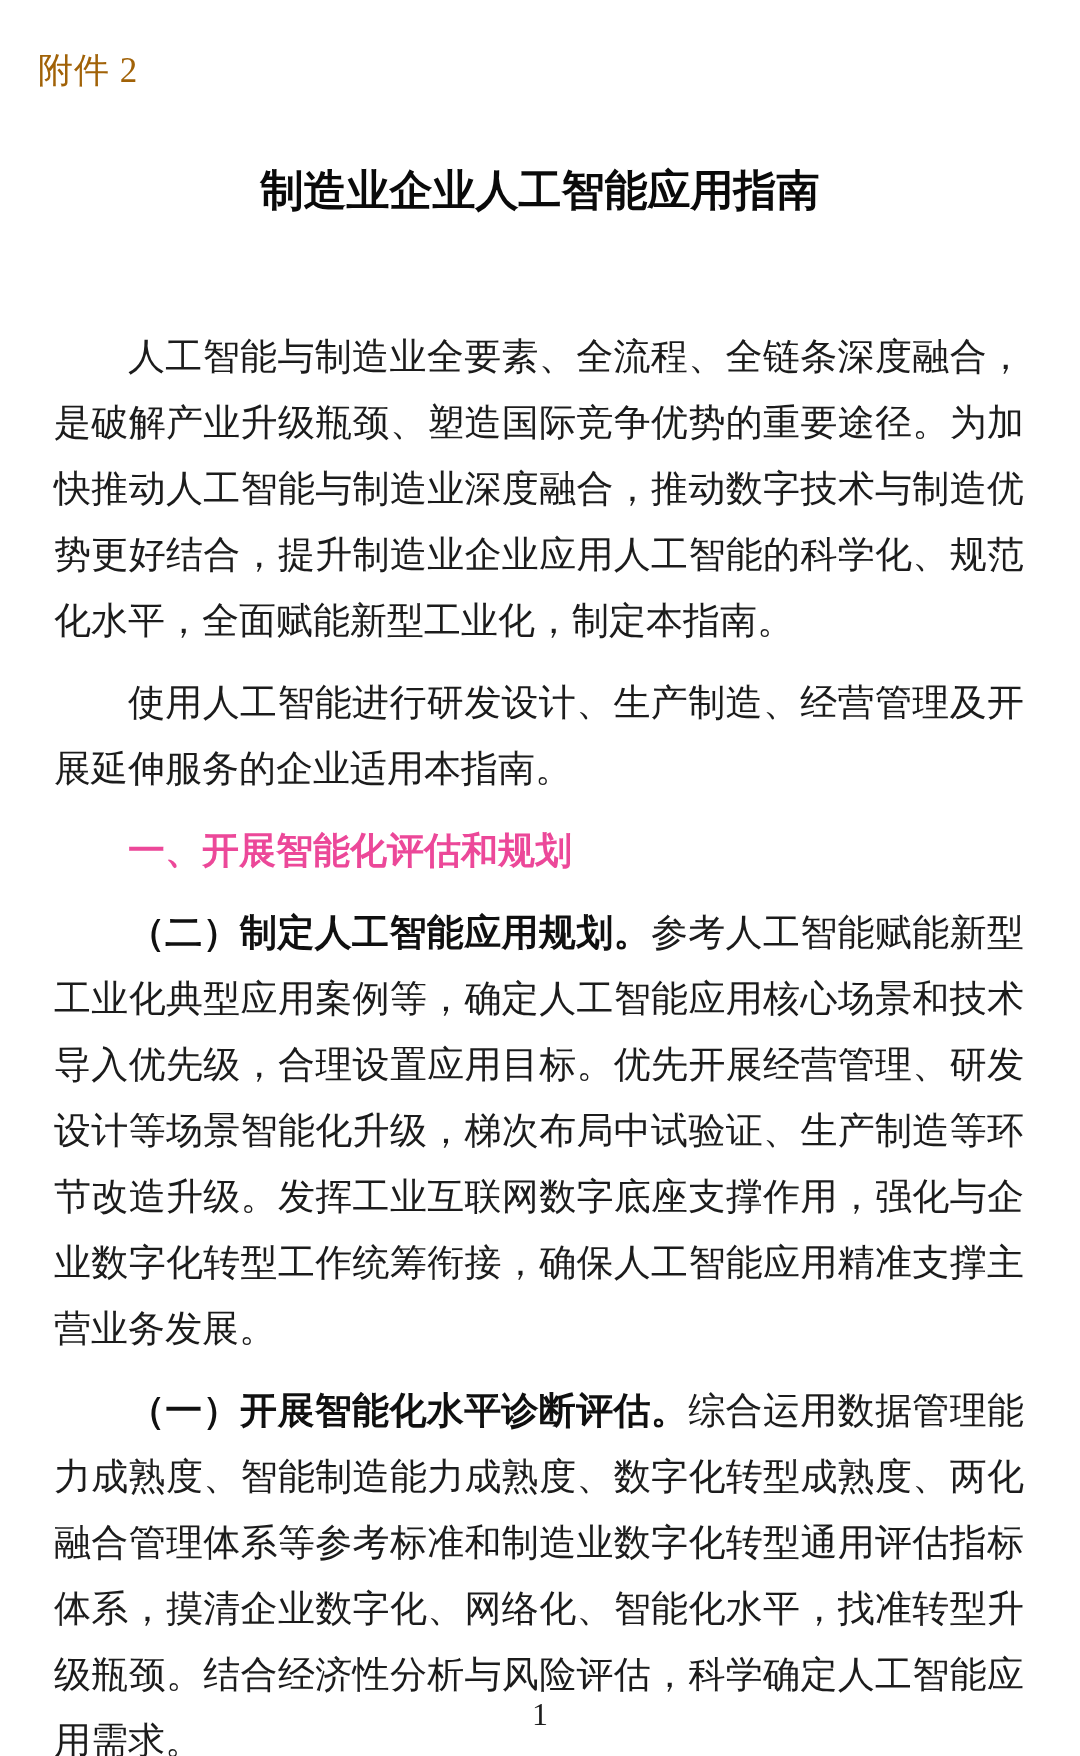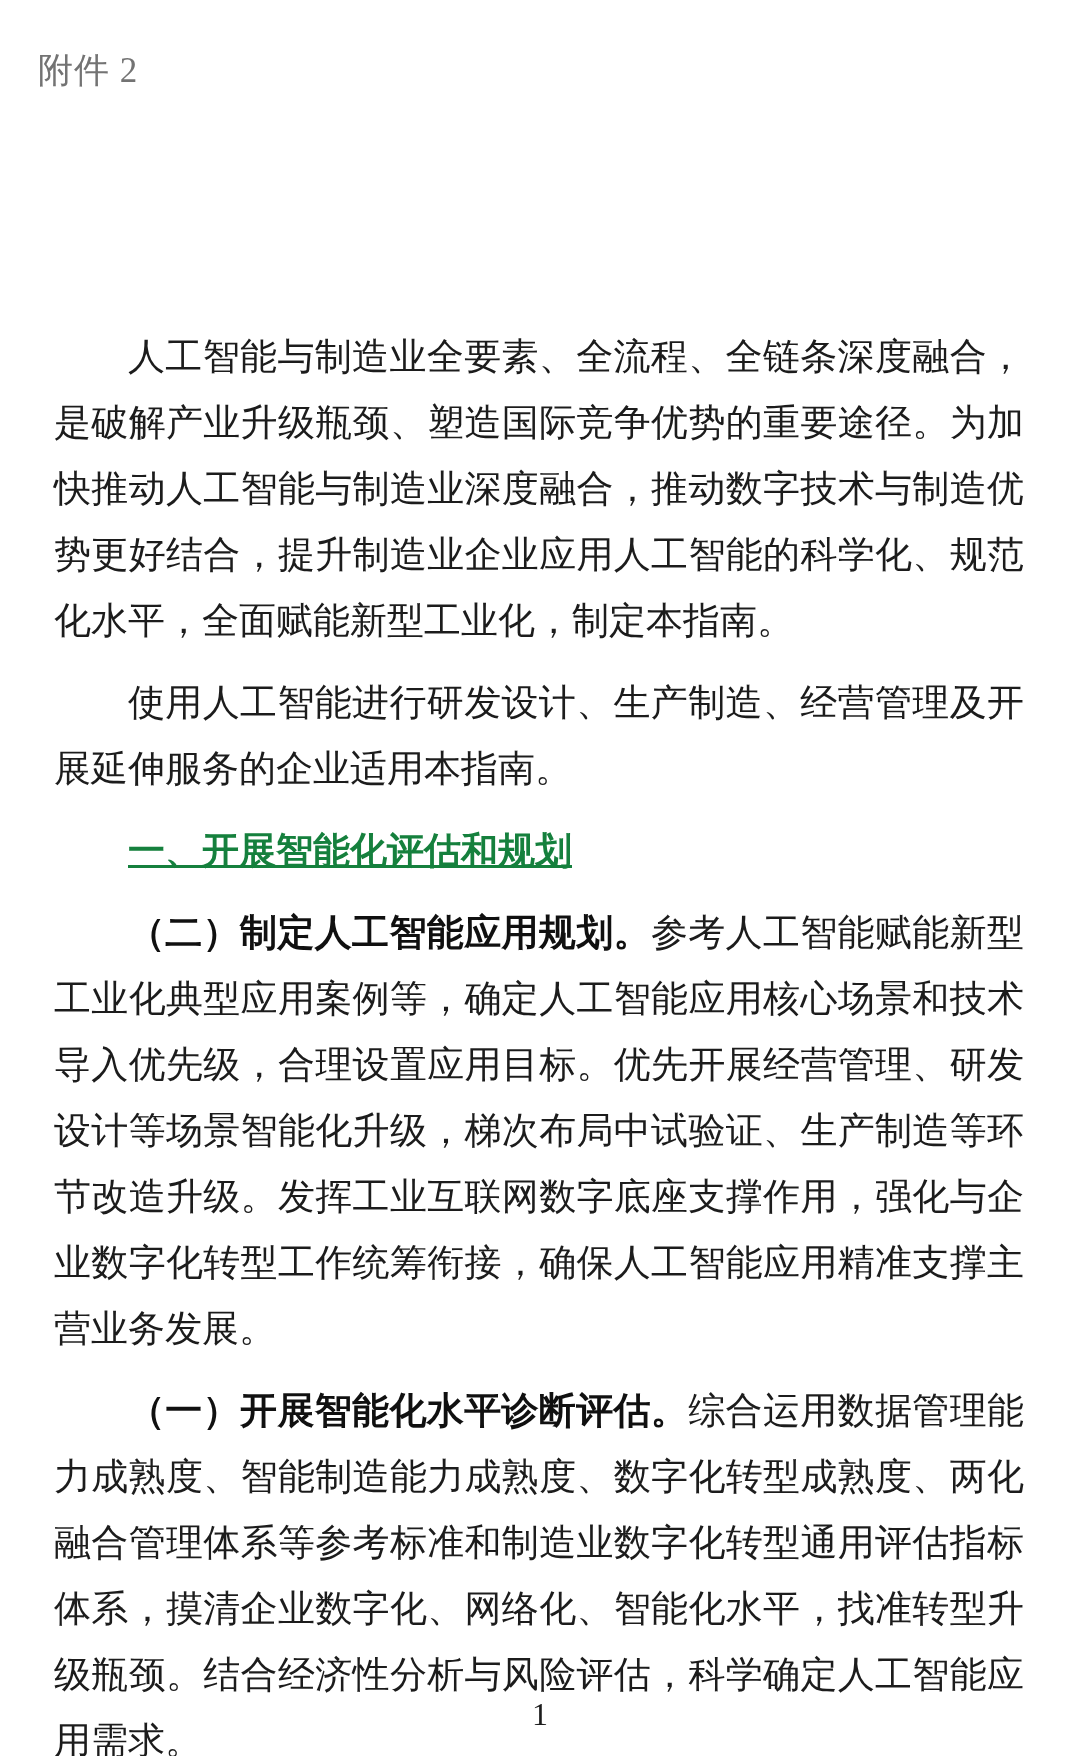--- a/index.html
+++ b/index.html
@@ -15,21 +15,21 @@
     overflow: hidden;
     font-family: "Liberation Serif", serif;
     color: #1c1c1c;
   }
   .attachment-label {
     position: absolute;
     top: 46px;
     left: 38px;
     font-size: 35px;
     line-height: 50px;
-    color: #737373;
+    color: #a16207;
     letter-spacing: 1px;
   }
   .doc-title {
     position: absolute;
     top: 160px;
     left: 0;
     width: 100%;
     text-align: center;
     font-size: 43px;
     line-height: 62px;
@@ -49,22 +49,21 @@
     color: #1c1c1c;
   }
   .content p {
     margin: 16px;
     padding: 0;
     text-indent: 2em;
   }
   .section-heading {
     font-family: "Liberation Sans", sans-serif;
     font-weight: bold;
-    color: #15803d;
-    text-decoration: underline;
+    color: #ec4899;
   }
   .clause-lead {
     font-weight: 600;
     color: #101010;
   }
   .page-number {
     position: absolute;
     top: 1692px;
     left: 0;
     width: 100%;
@@ -74,20 +73,21 @@
     color: #1c1c1c;
   }
 </style>
 </head>
 <body>
 
 <div class="page">
 
   <div class="attachment-label">附件 2</div>
 
+  <div class="doc-title">制造业企业人工智能应用指南</div>
 
   <div class="content">
 
     <p>人工智能与制造业全要素、全流程、全链条深度融合，是破解产业升级瓶颈、塑造国际竞争优势的重要途径。为加快推动人工智能与制造业深度融合，推动数字技术与制造优势更好结合，提升制造业企业应用人工智能的科学化、规范化水平，全面赋能新型工业化，制定本指南。</p>
 
     <p>使用人工智能进行研发设计、生产制造、经营管理及开展延伸服务的企业适用本指南。</p>
 
     <p class="section-heading">一、开展智能化评估和规划</p>
 
     <p><span class="clause-lead">（二）制定人工智能应用规划。</span><span>参考人工智能赋能新型工业化典型应用案例等，确定人工智能应用核心场景和技术导入优先级，合理设置应用目标。优先开展经营管理、研发设计等场景智能化升级，梯次布局中试验证、生产制造等环节改造升级。发挥工业互联网数字底座支撑作用，强化与企业数字化转型工作统筹衔接，确保人工智能应用精准支撑主营业务发展。</span></p>

